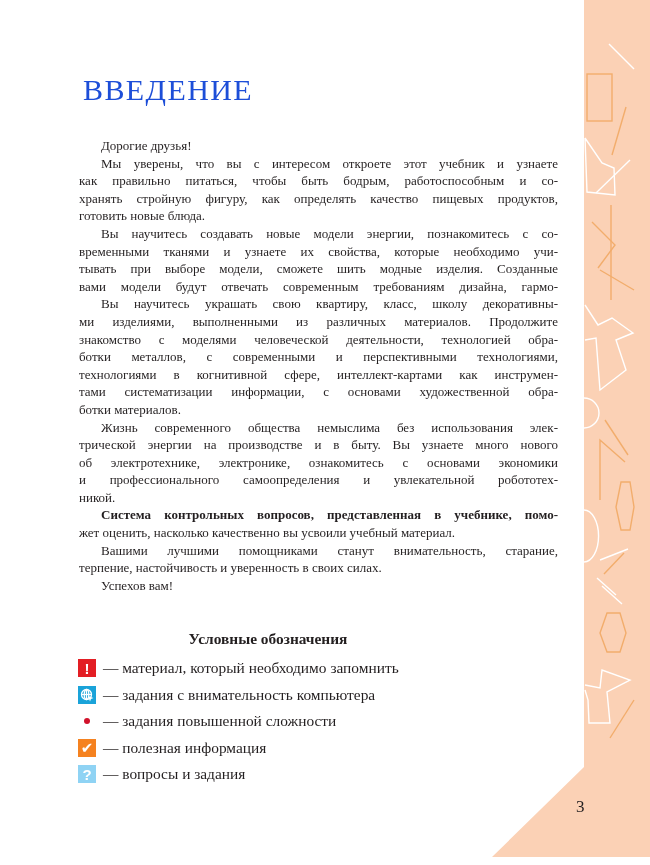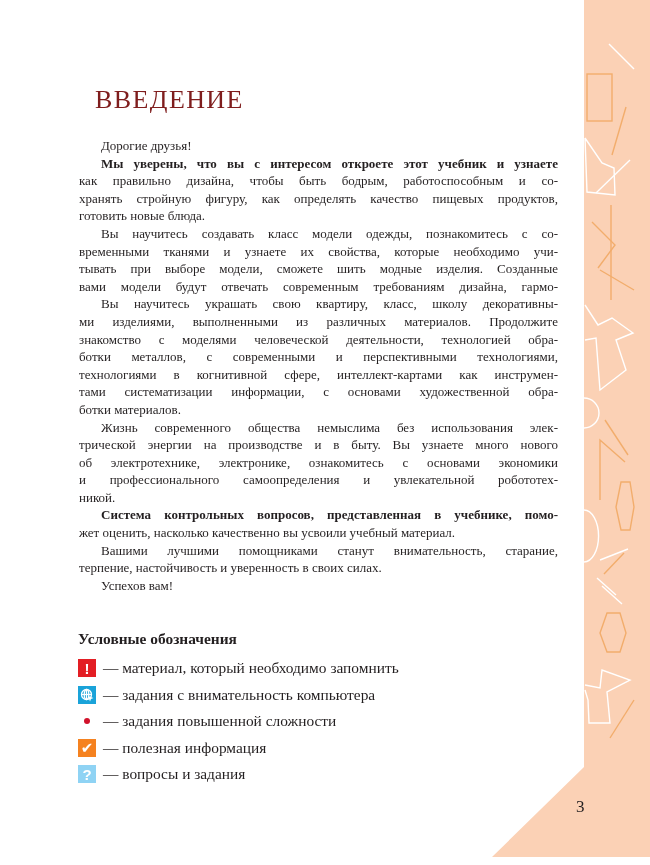--- a/index.html
+++ b/index.html
@@ -20,25 +20,25 @@
       left: 0;
       top: 0;
       width: 650px;
       height: 865px;
       pointer-events: none;
     }
     .page-title {
       position: absolute;
       left: 79px;
       top: 69px;
-      font-size: 26px;
+      font-size: 30px;
       letter-spacing: 1.4px;
       font-weight: normal;
-      margin: 16px;
-      color: #7f1d1d;
+      margin: 4px;
+      color: #1d4ed8;
     }
     .body-text {
       position: absolute;
       left: 79px;
       top: 137px;
       width: 479px;
       font-size: 13px;
       line-height: 17.6px;
       text-align: justify;
       -webkit-hyphens: manual;
@@ -58,20 +58,21 @@
       position: absolute;
       left: 78px;
       top: 630px;
       width: 380px;
     }
     .legend-title {
       font-weight: bold;
       font-size: 15.4px;
       margin: 0 0 7px 0;
       line-height: 18px;
+      text-align: center;
     }
     .legend-row {
       display: flex;
       align-items: center;
       height: 26.5px;
       font-size: 15.4px;
     }
     .legend-icon {
       width: 18px;
       height: 18px;
@@ -148,25 +149,25 @@
     <polyline points="585,685 600,688 602,670 630,680 607,692 610,723 589,723 588,700 585,690" stroke="#ffffff"></polyline>
 
     <line x1="634" y1="700" x2="610" y2="738" stroke="#f2ad6c"></line>
   </g>
 </svg>
 
 <h1 class="page-title">ВВЕДЕНИЕ</h1>
 
 <div class="body-text" id="body-text">
     <span class="line last" style="padding-left: 22px;">Дорогие друзья!</span>
-    <span class="line" style="padding-left: 22px; font-weight: bold;">Мы уверены, что вы с интересом откроете этот учебник и узнаете</span>
-    <span class="line">как правильно дизайна, чтобы быть бодрым, работоспособным и со-</span>
+    <span class="line" style="padding-left: 22px;">Мы уверены, что вы с интересом откроете этот учебник и узнаете</span>
+    <span class="line">как правильно питаться, чтобы быть бодрым, работоспособным и со-</span>
     <span class="line">хранять стройную фигуру, как определять качество пищевых продуктов,</span>
     <span class="line last">готовить новые блюда.</span>
-    <span class="line" style="padding-left: 22px;">Вы научитесь создавать класс модели одежды, познакомитесь с со-</span>
+    <span class="line" style="padding-left: 22px;">Вы научитесь создавать новые модели энергии, познакомитесь с со-</span>
     <span class="line">временными тканями и узнаете их свойства, которые необходимо учи-</span>
     <span class="line">тывать при выборе модели, сможете шить модные изделия. Созданные</span>
     <span class="line">вами модели будут отвечать современным требованиям дизайна, гармо-</span>
     <span class="line" style="padding-left: 22px;">Вы научитесь украшать свою квартиру, класс, школу декоративны-</span>
     <span class="line">ми изделиями, выполненными из различных материалов. Продолжите</span>
     <span class="line">знакомство с моделями человеческой деятельности, технологией обра-</span>
     <span class="line">ботки металлов, с современными и перспективными технологиями,</span>
     <span class="line">технологиями в когнитивной сфере, интеллект-картами как инструмен-</span>
     <span class="line">тами систематизации информации, с основами художественной обра-</span>
     <span class="line last">ботки материалов.</span>

